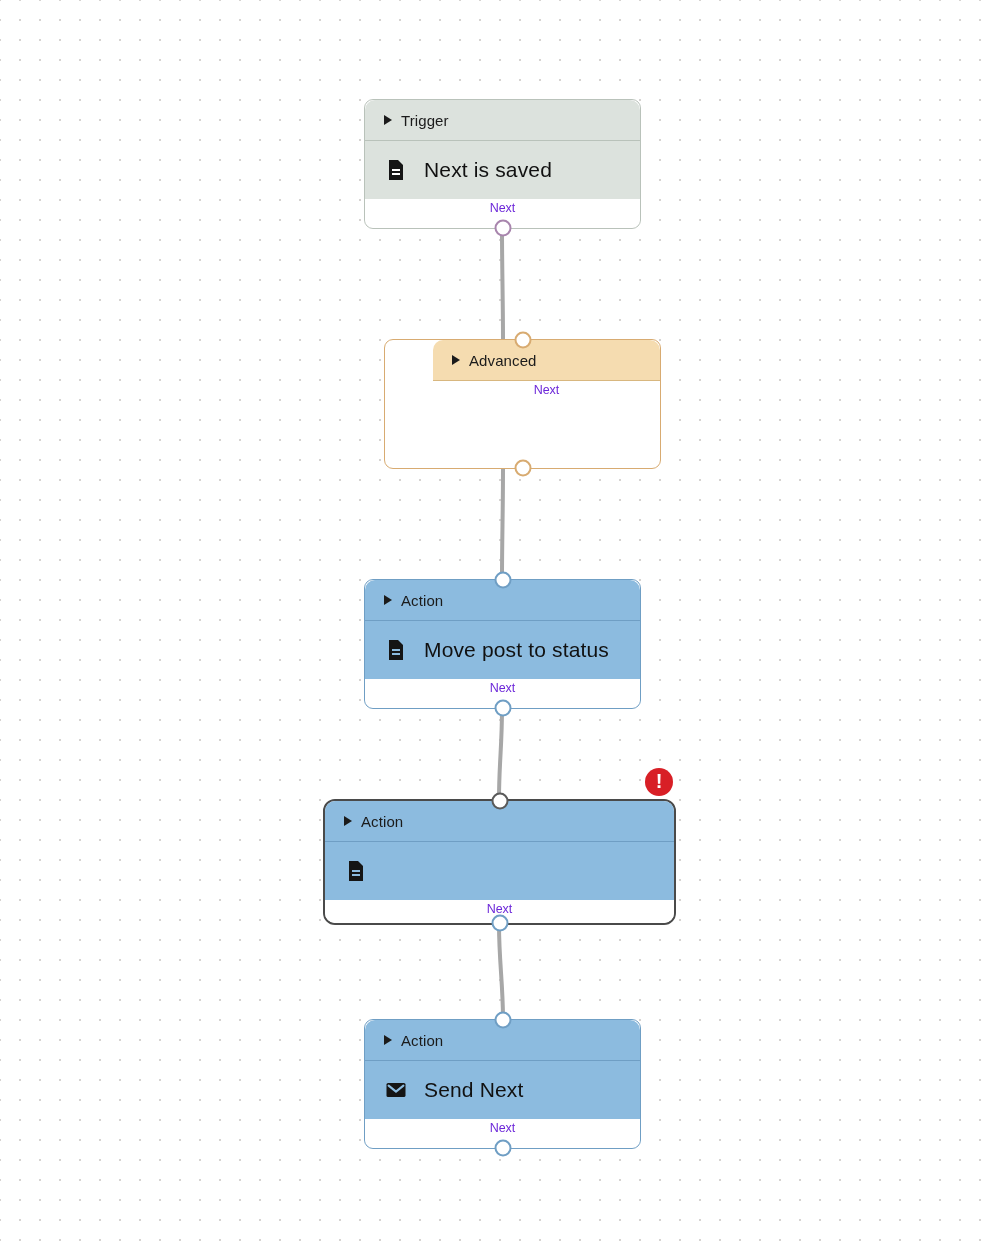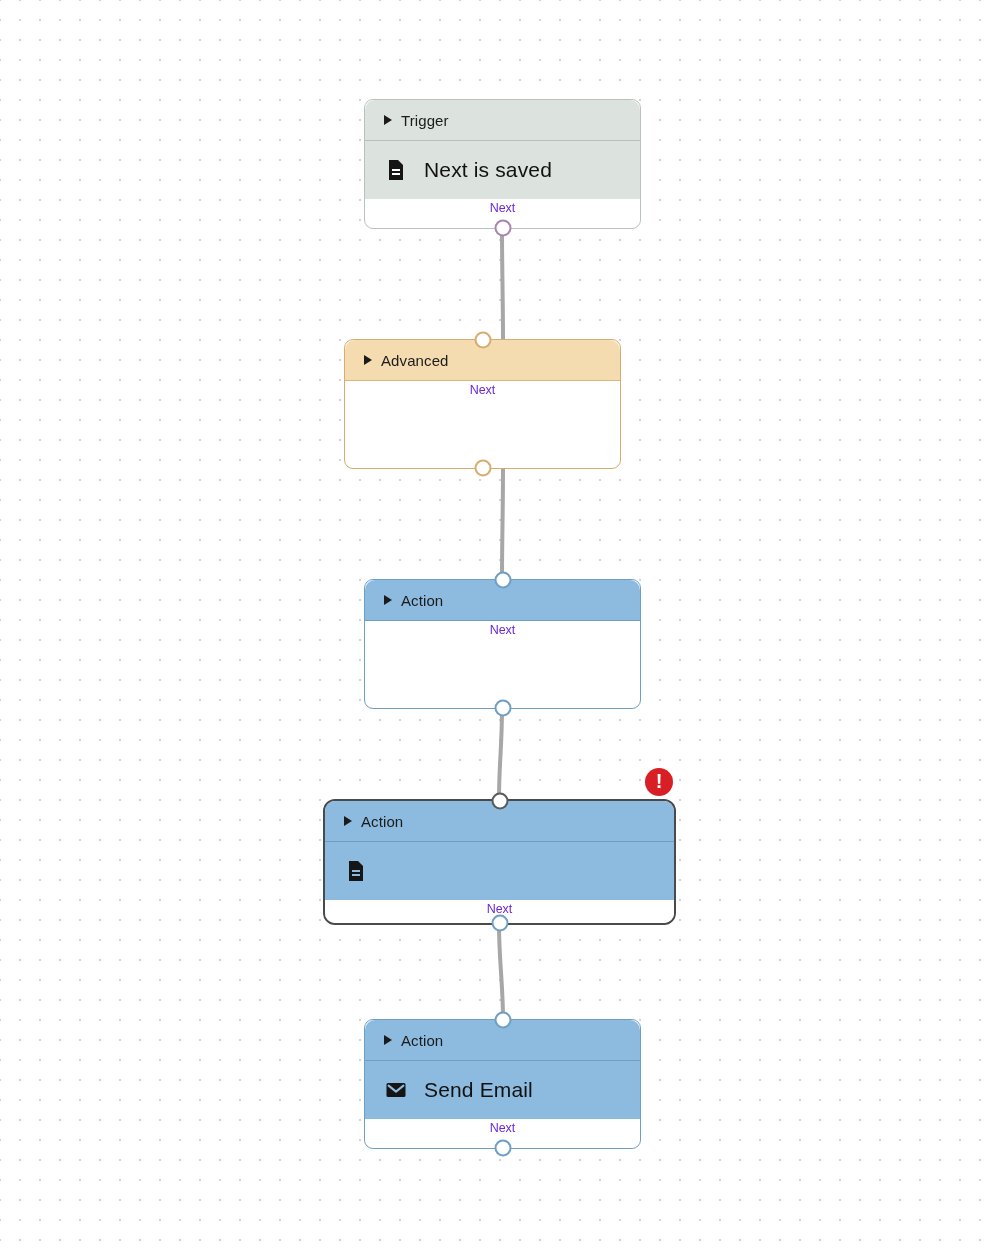--- a/index.html
+++ b/index.html
@@ -187,59 +187,67 @@
           <rect x="8" y="11" width="8" height="2" fill="#ffffff"></rect>
           <rect x="8" y="15" width="8" height="2" fill="#ffffff"></rect>
         </svg>
         <span class="row-label">Next is saved</span>
       </div>
       <div class="node-footer">Next</div>
     </div>
     <div class="port p-trigger" style="left:50%; top:100%;"></div>
   </div>
 
-  <div class="node v-advanced" style="left:344px; top:339px; width:277px; height:130px;">
+  <div class="node v-advanced" style="left:384px; top:339px; width:277px; height:130px;padding-left:48px;">
     <div class="node-inner">
       <div class="node-header">
         <span class="disclosure"></span>
         <span>Advanced</span>
       </div>
       <div class="node-divider"></div>
       <div class="node-footer">Next</div>
     </div>
     <div class="port p-advanced" style="left:50%; top:0%;"></div>
     <div class="port p-advanced" style="left:50%; top:100%;"></div>
   </div>
 
   <div class="node v-action" style="left:364px; top:579px; width:277px; height:130px;">
-    <div class="node-inner">
-      <div class="node-header">
-        <span class="disclosure"></span>
-        <span>Action</span>
-      </div>
-      <div class="node-divider"></div>
-      <div class="node-footer">Next</div>
-    </div>
-    <div class="port p-action" style="left:50%; top:0%;"></div>
-    <div class="port p-action" style="left:50%; top:100%;"></div>
-  </div>
-
-  <div class="node v-action selected" style="left:323px; top:799px; width:353px; height:126px;">
     <div class="node-inner">
       <div class="node-header">
         <span class="disclosure"></span>
         <span>Action</span>
       </div>
       <div class="node-divider"></div>
       <div class="node-body">
         <svg class="row-icon" viewBox="0 0 24 24">
           <path d="M5 2 h9 l5 5 v15 h-14 z" fill="#151515"></path>
           <rect x="8" y="11" width="8" height="2" fill="#8cbbdf"></rect>
           <rect x="8" y="15" width="8" height="2" fill="#8cbbdf"></rect>
         </svg>
+        <span class="row-label">Move post to status</span>
+      </div>
+      <div class="node-footer">Next</div>
+    </div>
+    <div class="port p-action" style="left:50%; top:0%;"></div>
+    <div class="port p-action" style="left:50%; top:100%;"></div>
+  </div>
+
+  <div class="node v-action selected" style="left:323px; top:799px; width:353px; height:126px;">
+    <div class="node-inner">
+      <div class="node-header">
+        <span class="disclosure"></span>
+        <span>Action</span>
+      </div>
+      <div class="node-divider"></div>
+      <div class="node-body">
+        <svg class="row-icon" viewBox="0 0 24 24">
+          <path d="M5 2 h9 l5 5 v15 h-14 z" fill="#151515"></path>
+          <rect x="8" y="11" width="8" height="2" fill="#8cbbdf"></rect>
+          <rect x="8" y="15" width="8" height="2" fill="#8cbbdf"></rect>
+        </svg>
       </div>
       <div class="node-footer">Next</div>
     </div>
     <div class="port p-selected" style="left:50%; top:0%;"></div>
     <div class="port p-action" style="left:50%; top:100%;"></div>
   </div>
 
   <div class="error-badge" style="left:645px; top:768px;">
     <span class="bang">!</span>
   </div>
@@ -249,21 +257,21 @@
       <div class="node-header">
         <span class="disclosure"></span>
         <span>Action</span>
       </div>
       <div class="node-divider"></div>
       <div class="node-body">
         <svg class="row-icon" viewBox="0 0 24 24">
           <rect x="2.5" y="5" width="19" height="14" rx="1.6" fill="#151515"></rect>
           <path d="M4.6 7.6 L12 13.6 L19.4 7.6" fill="none" stroke="#8cbbdf" stroke-width="2.1" stroke-linecap="round" stroke-linejoin="round"></path>
         </svg>
-        <span class="row-label">Send Email</span>
+        <span class="row-label">Send Next</span>
       </div>
       <div class="node-footer">Next</div>
     </div>
     <div class="port p-action" style="left:50%; top:0%;"></div>
     <div class="port p-action" style="left:50%; top:100%;"></div>
   </div>
 
 </div>
 
 </body></html>

